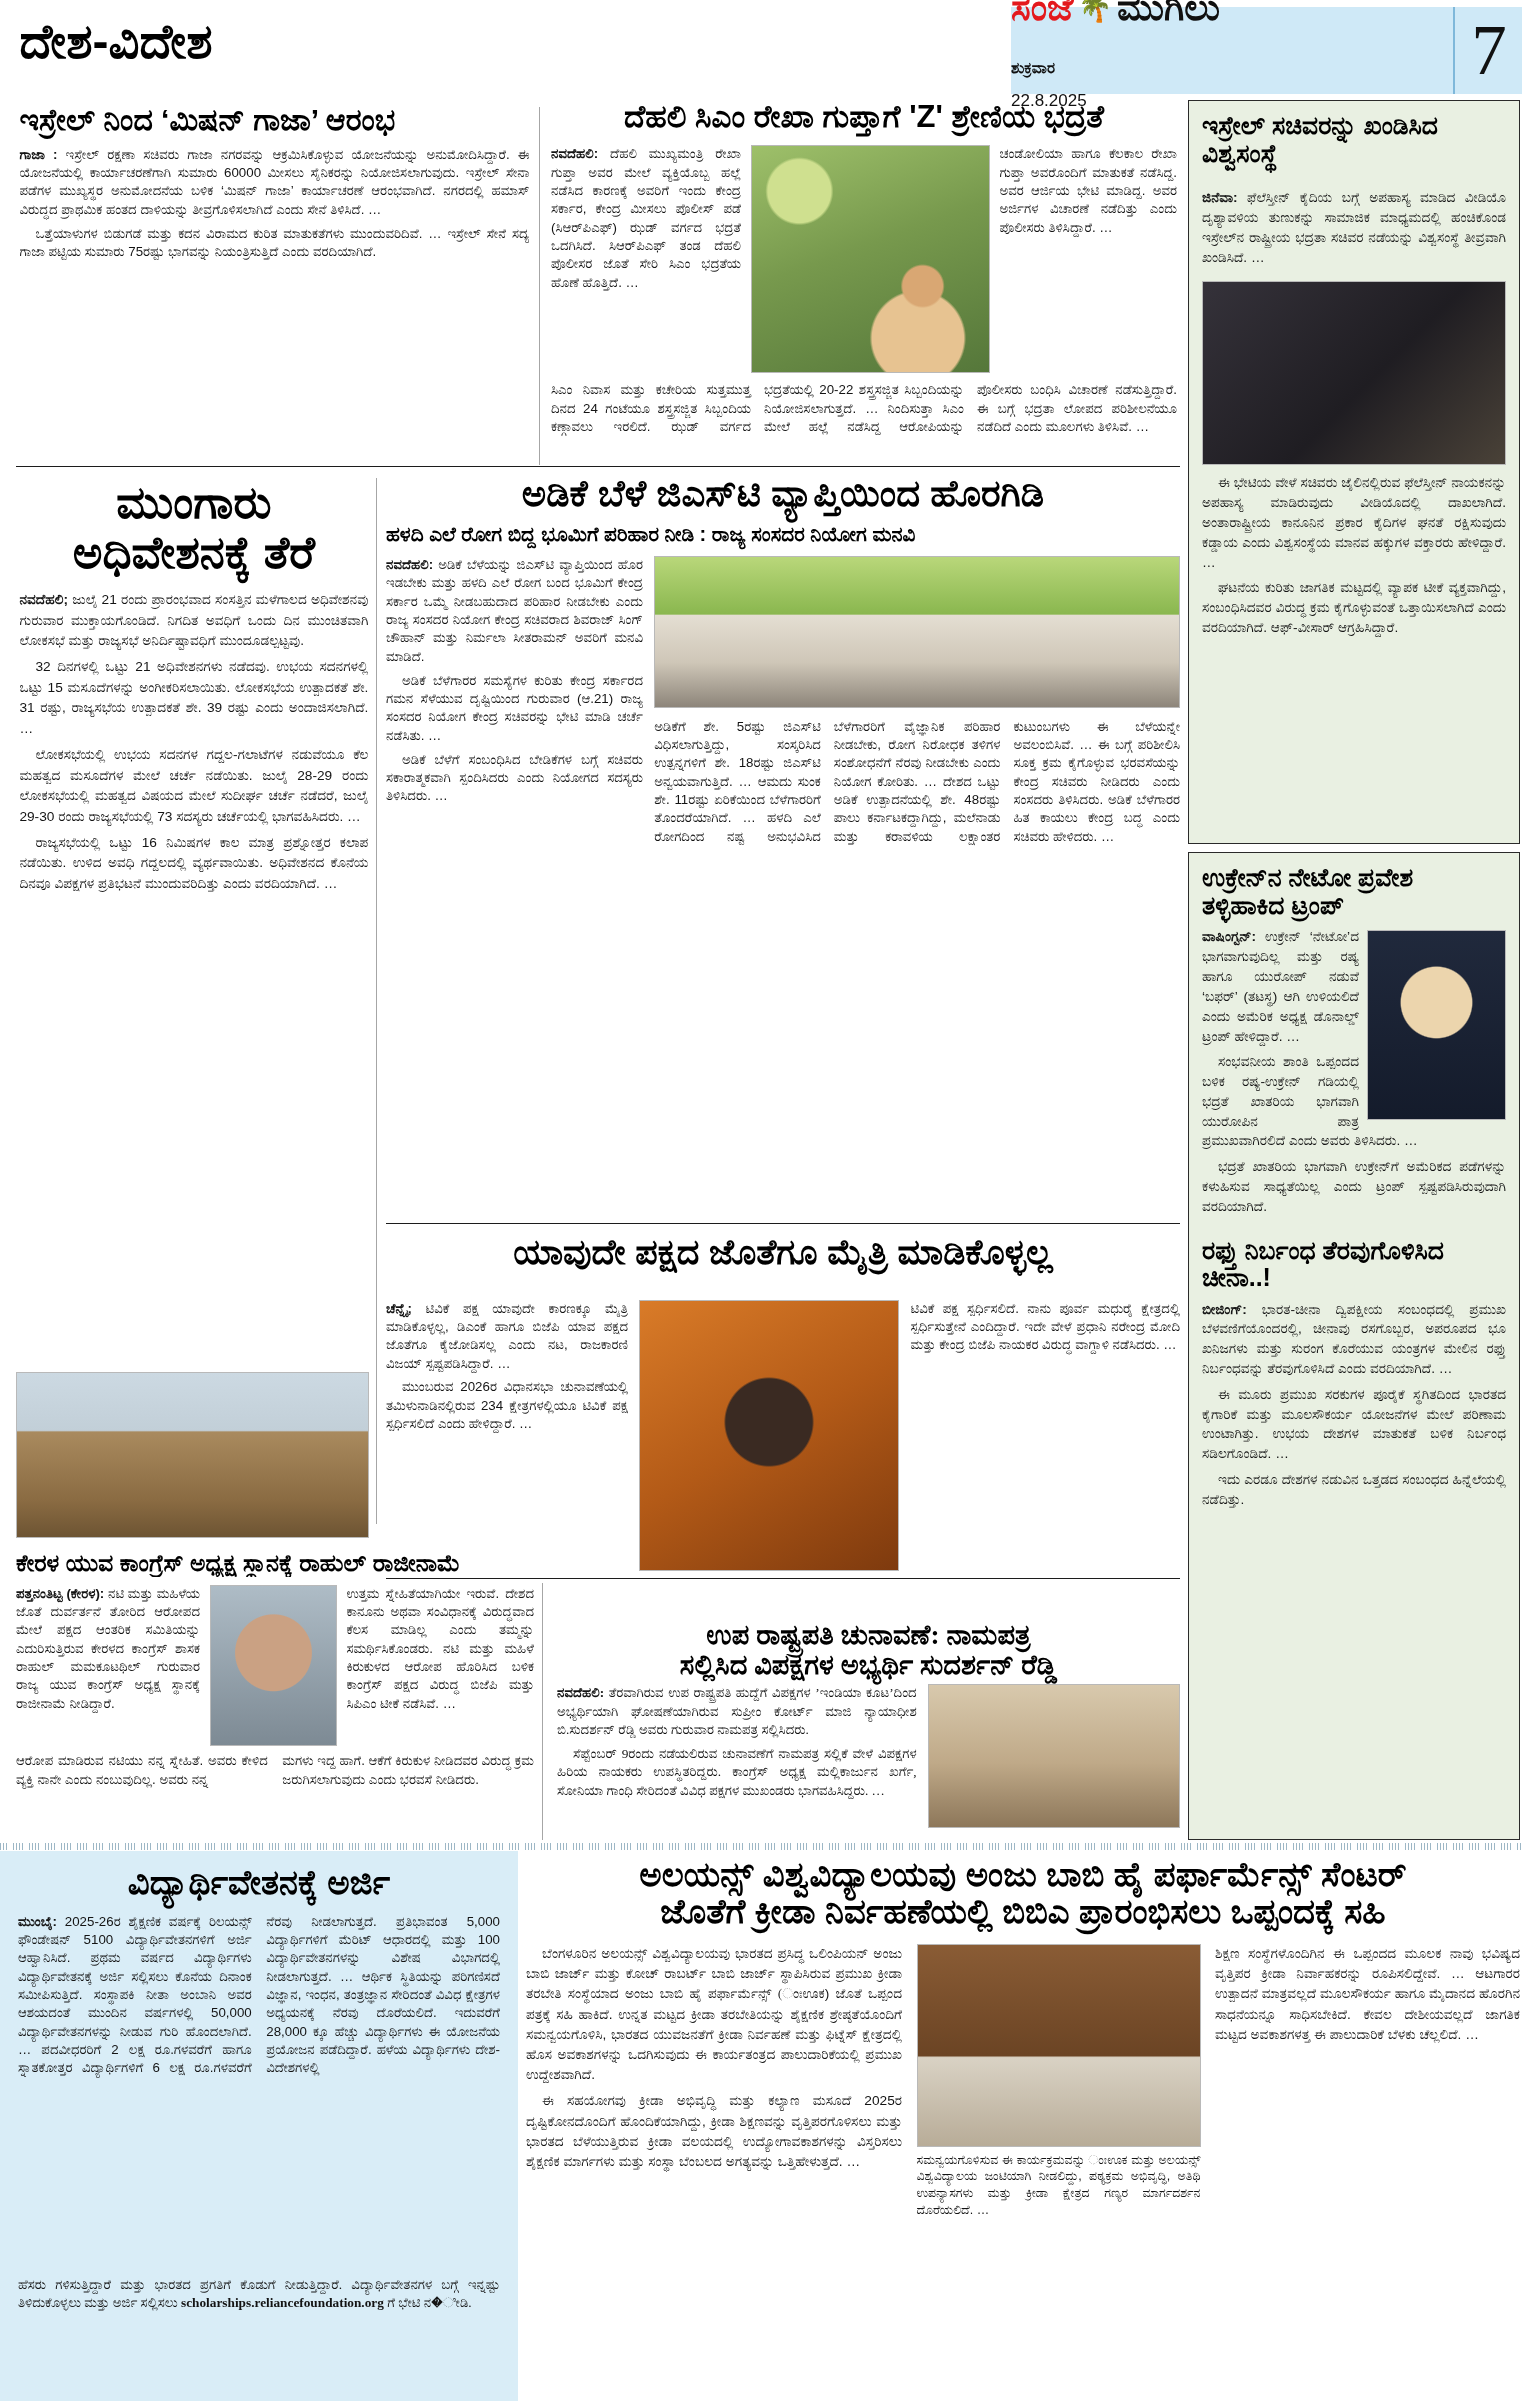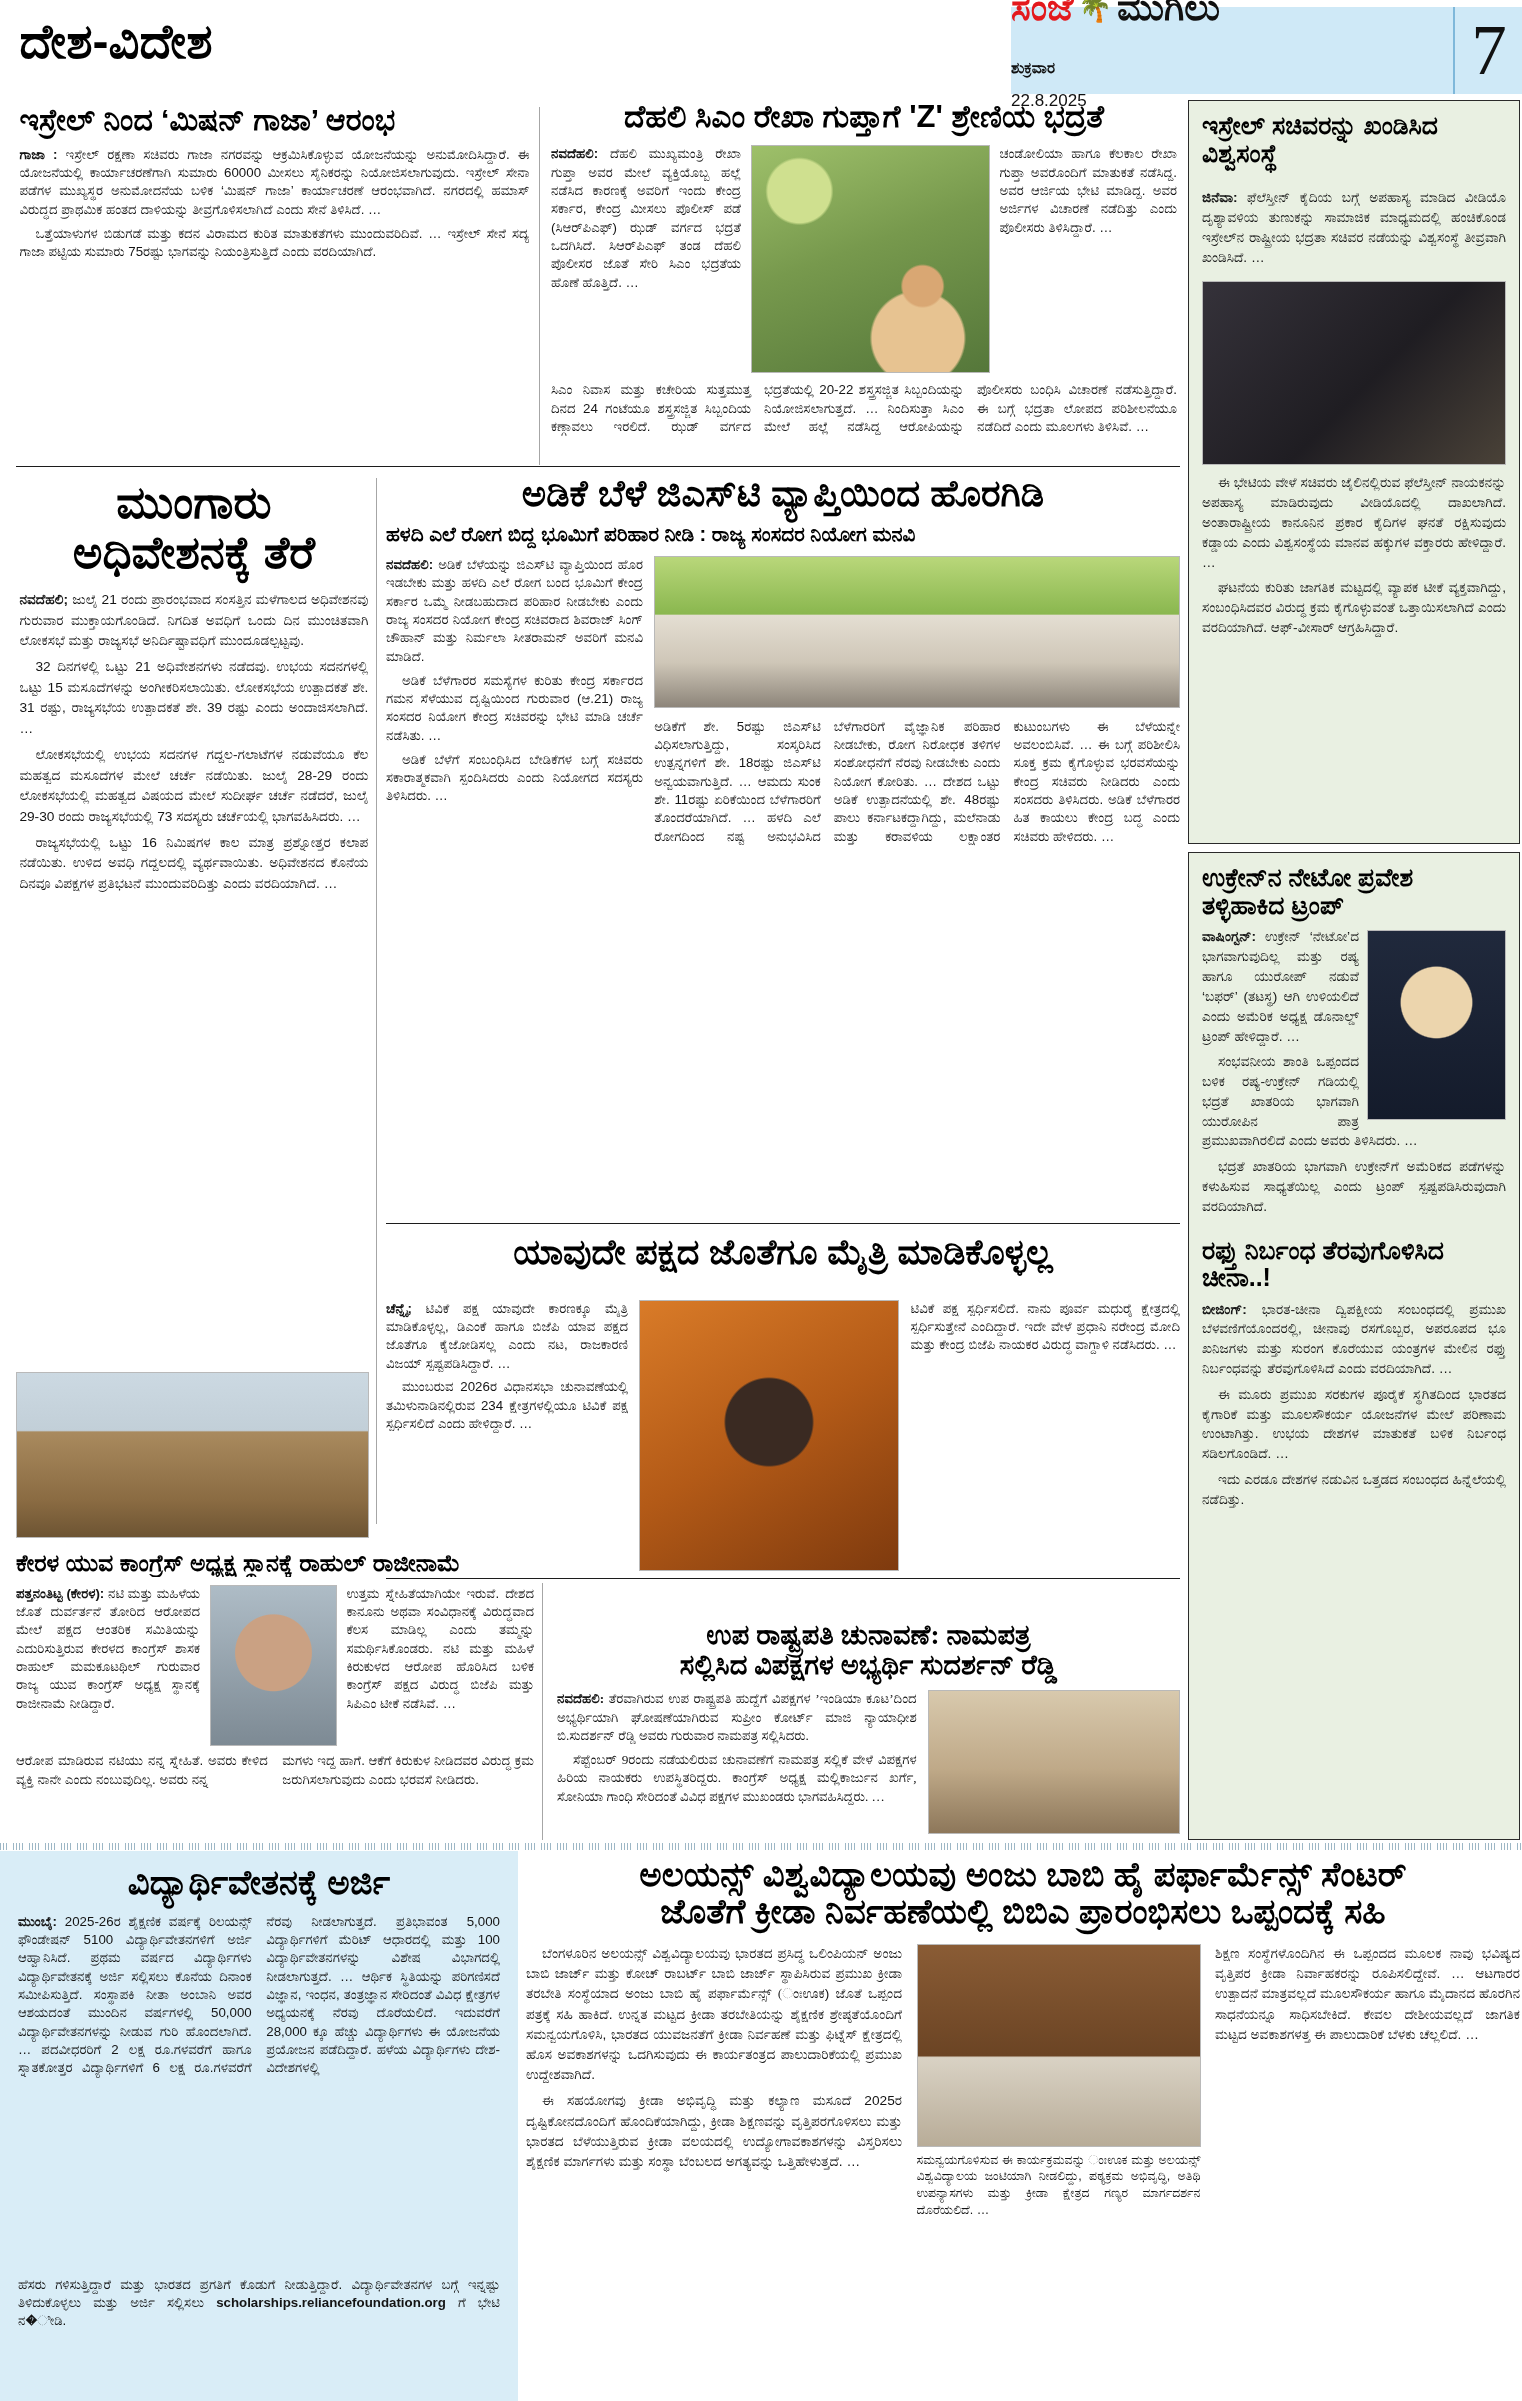--- a/index.html
+++ b/index.html
@@ -179,21 +179,21 @@
   </div>
 
   <div class="abs vrule" style="left:542px;top:1583px;height:257px;"></div>
   <div class="abs hrule" style="left:386px;top:1578px;width:794px;"></div>
 
   <div class="abs" style="left:557px;top:1620px;width:623px;height:253px;font-family:Liberation Serif, serif;">
     <div class="hl" style="font-size:27.4px;text-align:center;">
       <div>ಉಪ ರಾಷ್ಟ್ರಪತಿ ಚುನಾವಣೆ: ನಾಮಪತ್ರ</div>
       <div>ಸಲ್ಲಿಸಿದ ವಿಪಕ್ಷಗಳ ಅಭ್ಯರ್ಥಿ ಸುದರ್ಶನ್ ರೆಡ್ಡಿ</div>
     </div>
-    <div class="flexrow" style="gap:11.3px;margin-top:10px;">
+    <div class="flexrow" style="gap:11.3px;margin-top:4px;">
       <div class="bodytext" style="flex:1;height:168px;">
         <p><span class="dl">ನವದೆಹಲಿ:</span>
            <span>ತೆರವಾಗಿರುವ ಉಪ ರಾಷ್ಟ್ರಪತಿ ಹುದ್ದೆಗೆ ವಿಪಕ್ಷಗಳ ’ಇಂಡಿಯಾ ಕೂಟ’ದಿಂದ ಅಭ್ಯರ್ಥಿಯಾಗಿ ಘೋಷಣೆಯಾಗಿರುವ ಸುಪ್ರೀಂ ಕೋರ್ಟ್ ಮಾಜಿ ನ್ಯಾಯಾಧೀಶ ಬಿ.ಸುದರ್ಶನ್ ರೆಡ್ಡಿ ಅವರು ಗುರುವಾರ ನಾಮಪತ್ರ ಸಲ್ಲಿಸಿದರು.</span></p>
         <p class="indent">ಸೆಪ್ಟೆಂಬರ್ 9ರಂದು ನಡೆಯಲಿರುವ ಚುನಾವಣೆಗೆ ನಾಮಪತ್ರ ಸಲ್ಲಿಕೆ ವೇಳೆ ವಿಪಕ್ಷಗಳ ಹಿರಿಯ ನಾಯಕರು ಉಪಸ್ಥಿತರಿದ್ದರು. ಕಾಂಗ್ರೆಸ್ ಅಧ್ಯಕ್ಷ ಮಲ್ಲಿಕಾರ್ಜುನ ಖರ್ಗೆ, ಸೋನಿಯಾ ಗಾಂಧಿ ಸೇರಿದಂತೆ ವಿವಿಧ ಪಕ್ಷಗಳ ಮುಖಂಡರು ಭಾಗವಹಿಸಿದ್ದರು. …</p>
       </div>
       <div class="ph ph-vpgroup" style="width:252px;height:144px;"></div>
     </div>
   </div>
 
   <div class="abs greenbox" style="left:1188px;top:852px;width:332px;height:988px;">
@@ -227,21 +227,21 @@
   <div class="abs hatch" style="left:0;top:1843px;width:1523px;height:7.3px;"></div>
 
   <div class="abs bluebox" style="left:0;top:1851px;width:518px;height:550px;">
     <div class="hl" style="font-size:34px;text-align:center;">
       <div>ವಿದ್ಯಾರ್ಥಿವೇತನಕ್ಕೆ ಅರ್ಜಿ</div>
     </div>
     <div class="bodytext cols2" style="margin-top:11.3px;height:355px;font-size:13.3px;">
       <p><span class="dl">ಮುಂಬೈ:</span>
          <span>2025-26ರ ಶೈಕ್ಷಣಿಕ ವರ್ಷಕ್ಕೆ ರಿಲಯನ್ಸ್ ಫೌಂಡೇಷನ್ 5100 ವಿದ್ಯಾರ್ಥಿವೇತನಗಳಿಗೆ ಅರ್ಜಿ ಆಹ್ವಾನಿಸಿದೆ. ಪ್ರಥಮ ವರ್ಷದ ವಿದ್ಯಾರ್ಥಿಗಳು ವಿದ್ಯಾರ್ಥಿವೇತನಕ್ಕೆ ಅರ್ಜಿ ಸಲ್ಲಿಸಲು ಕೊನೆಯ ದಿನಾಂಕ ಸಮೀಪಿಸುತ್ತಿದೆ. ಸಂಸ್ಥಾಪಕಿ ನೀತಾ ಅಂಬಾನಿ ಅವರ ಆಶಯದಂತೆ ಮುಂದಿನ ವರ್ಷಗಳಲ್ಲಿ 50,000 ವಿದ್ಯಾರ್ಥಿವೇತನಗಳನ್ನು ನೀಡುವ ಗುರಿ ಹೊಂದಲಾಗಿದೆ. … ಪದವೀಧರರಿಗೆ 2 ಲಕ್ಷ ರೂ.ಗಳವರೆಗೆ ಹಾಗೂ ಸ್ನಾತಕೋತ್ತರ ವಿದ್ಯಾರ್ಥಿಗಳಿಗೆ 6 ಲಕ್ಷ ರೂ.ಗಳವರೆಗೆ ನೆರವು ನೀಡಲಾಗುತ್ತದೆ. ಪ್ರತಿಭಾವಂತ 5,000 ವಿದ್ಯಾರ್ಥಿಗಳಿಗೆ ಮೆರಿಟ್ ಆಧಾರದಲ್ಲಿ ಮತ್ತು 100 ವಿದ್ಯಾರ್ಥಿವೇತನಗಳನ್ನು ವಿಶೇಷ ವಿಭಾಗದಲ್ಲಿ ನೀಡಲಾಗುತ್ತದೆ. … ಆರ್ಥಿಕ ಸ್ಥಿತಿಯನ್ನು ಪರಿಗಣಿಸದೆ ವಿಜ್ಞಾನ, ಇಂಧನ, ತಂತ್ರಜ್ಞಾನ ಸೇರಿದಂತೆ ವಿವಿಧ ಕ್ಷೇತ್ರಗಳ ಅಧ್ಯಯನಕ್ಕೆ ನೆರವು ದೊರೆಯಲಿದೆ. ಇದುವರೆಗೆ 28,000 ಕ್ಕೂ ಹೆಚ್ಚು ವಿದ್ಯಾರ್ಥಿಗಳು ಈ ಯೋಜನೆಯ ಪ್ರಯೋಜನ ಪಡೆದಿದ್ದಾರೆ. ಹಳೆಯ ವಿದ್ಯಾರ್ಥಿಗಳು ದೇಶ-ವಿದೇಶಗಳಲ್ಲಿ</span></p>
     </div>
-    <div class="bodytext" style="margin-top:8px;font-size:13.3px;">
+    <div class="bodytext" style="margin-top:8px;font-size:13.3px;font-family:Liberation Serif, serif;">
       <span>ಹೆಸರು ಗಳಿಸುತ್ತಿದ್ದಾರೆ ಮತ್ತು ಭಾರತದ ಪ್ರಗತಿಗೆ ಕೊಡುಗೆ ನೀಡುತ್ತಿದ್ದಾರೆ. ವಿದ್ಯಾರ್ಥಿವೇತನಗಳ ಬಗ್ಗೆ ಇನ್ನಷ್ಟು ತಿಳಿದುಕೊಳ್ಳಲು ಮತ್ತು ಅರ್ಜಿ ಸಲ್ಲಿಸಲು </span><b>scholarships.reliancefoundation.org</b><span> ಗೆ ಭೇಟಿ ನ�ೀಡಿ.</span>
     </div>
   </div>
 
   <div class="abs" style="left:526px;top:1856px;width:994px;height:545px;">
     <div class="hl" style="font-size:34px;text-align:center;">
       <div>ಅಲಯನ್ಸ್ ವಿಶ್ವವಿದ್ಯಾಲಯವು ಅಂಜು ಬಾಬಿ ಹೈ ಪರ್ಫಾರ್ಮೆನ್ಸ್ ಸೆಂಟರ್</div>
       <div>ಜೊತೆಗೆ ಕ್ರೀಡಾ ನಿರ್ವಹಣೆಯಲ್ಲಿ ಬಿಬಿಎ ಪ್ರಾರಂಭಿಸಲು ಒಪ್ಪಂದಕ್ಕೆ ಸಹಿ</div>
     </div>
     <div class="flexrow" style="gap:14.5px;margin-top:13px;">

